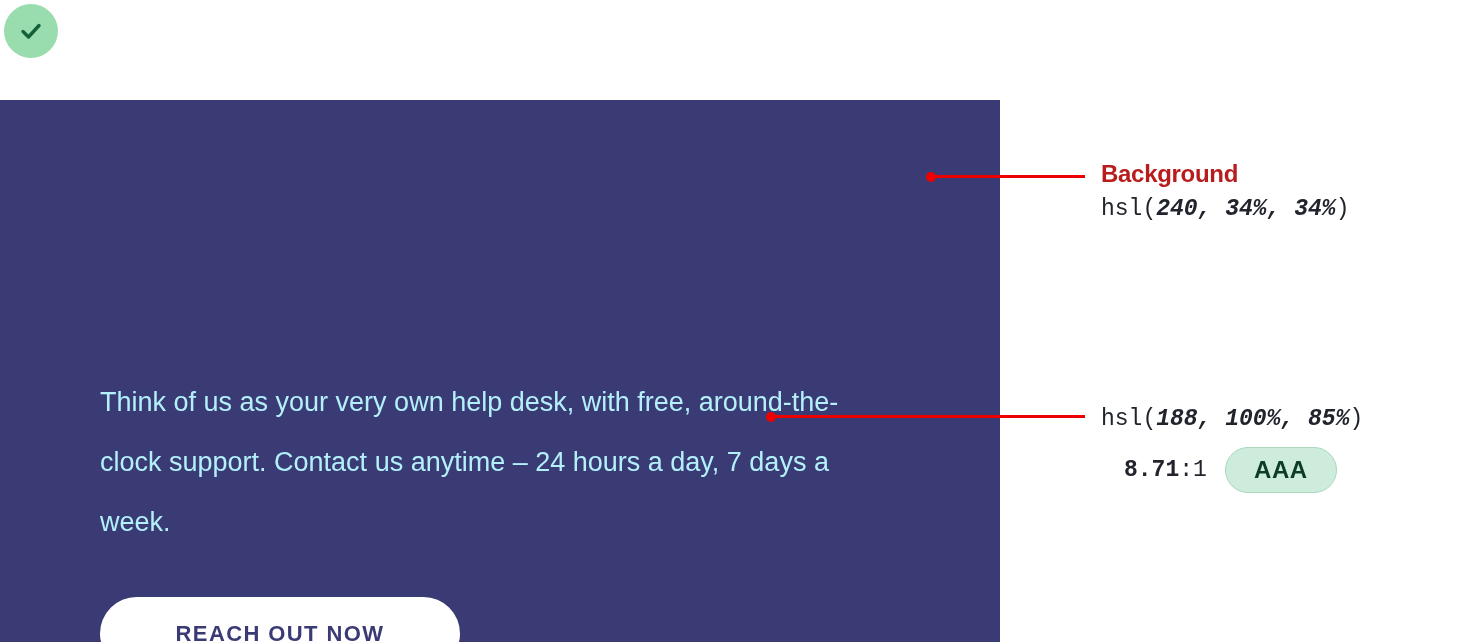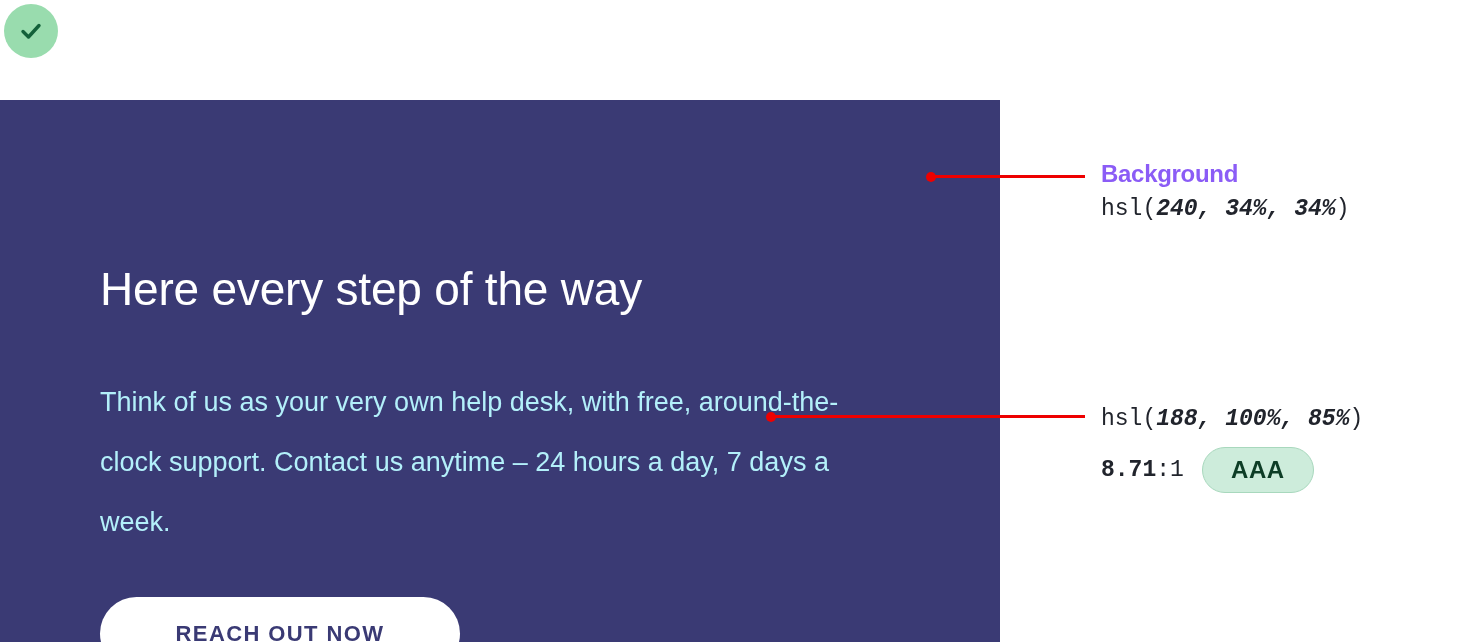--- a/index.html
+++ b/index.html
@@ -111,21 +111,21 @@
     position: absolute;
     left: 1101px;
   }
   .annotation-bg   { top: 159px; }
   .annotation-text { top: 399px; }
 
   .anno-title {
     margin: 0;
     font-size: 24px;
     font-weight: bold;
-    color: #8b5cf6;
+    color: #b91c1c;
     line-height: 30px;
     letter-spacing: -0.3px;
   }
   .anno-value {
     margin: 6px 0 0 0;
     font-family: "Liberation Mono", "DejaVu Sans Mono", monospace;
     font-size: 23px;
     font-weight: 400;
     color: #21242c;
     line-height: 28px;
@@ -138,21 +138,21 @@
     display: flex;
     align-items: center;
     gap: 18px;
   }
   .ratio-value {
     font-family: "Liberation Mono", "DejaVu Sans Mono", monospace;
     font-size: 23px;
     color: #21242c;
     white-space: nowrap;
   }
-  .ratio-value b { font-weight: bold; }
+  .ratio-value b { font-weight: bold; margin-left: 23px; }
 
   .level-badge {
     display: inline-flex;
     align-items: center;
     justify-content: center;
     min-width: 112px;
     height: 46px;
     padding: 12px 18px;
     box-sizing: border-box;
     border-radius: 23px;
@@ -170,21 +170,20 @@
 
 <div class="check-badge">
   <span>
     <svg width="30" height="30" viewBox="0 0 30 30" aria-hidden="true">
       <path d="M7 15.5 L12.5 21 L23 9.5" fill="none" stroke="#13613a" stroke-width="3.4" stroke-linecap="round" stroke-linejoin="round"></path>
     </svg>
   </span>
 </div>
 
 <section class="hero-panel">
-  <h1 class="hero-heading">Here every step of the way</h1>
   <p class="hero-body">Think of us as your very own help desk, with free, around-the-clock support. Contact us anytime – 24 hours a day, 7 days a week.</p>
   <button class="cta-button">REACH OUT NOW</button>
 </section>
 
 <div class="leader leader-bg"></div>
 <div class="leader leader-text"></div>
 
 <div class="annotation annotation-bg">
   <p class="anno-title">Background</p>
   <p class="anno-value"><span>hsl(</span><b>240, 34%, 34%</b><span>)</span></p>

